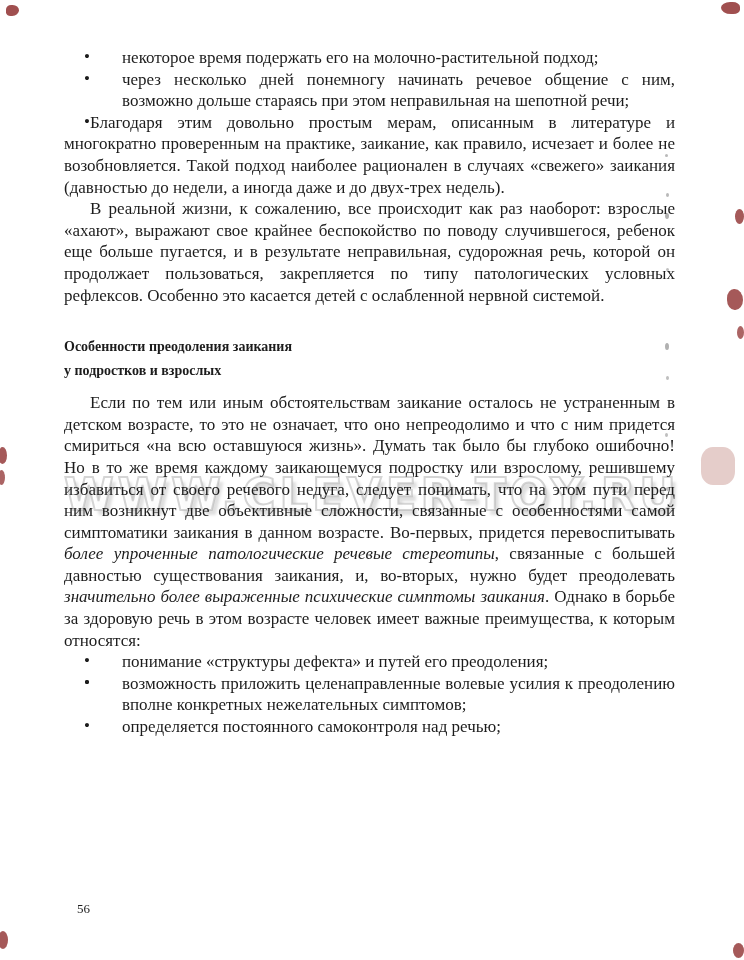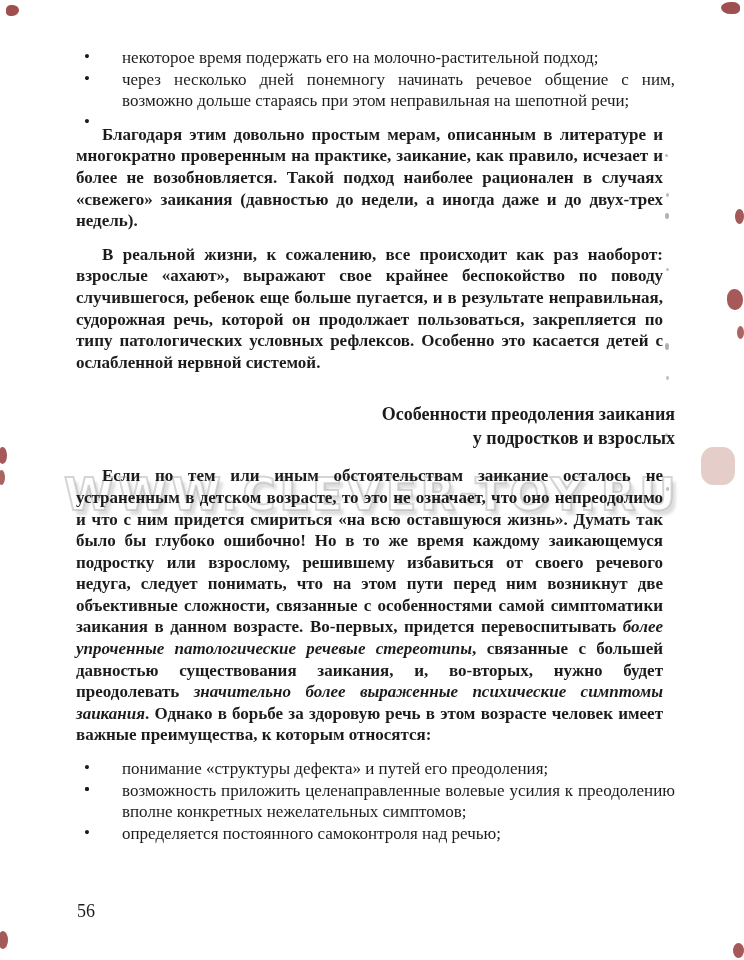--- a/index.html
+++ b/index.html
@@ -31,34 +31,34 @@
     position:absolute;
     left:64px; top:47px; width:611px;
     font-size:17px;
     line-height:21.6px;
     text-align:justify;
     z-index:1;
   }
   .bullets { list-style:none; margin:0; padding:0; }
   .li { position:relative; padding-left:58px; }
   .marker { position:absolute; left:20px; top:-1px; }
-  .para { margin:12px; text-indent:26px;font-weight:bold; }
+  .para { margin:0; text-indent:26px; }
   .heading {
-    margin:29px 0 15px 0;
-    text-align:right;
-    font-size:18px;
+    margin:29px 0 9px 0;
+    text-align:left;
+    font-size:14px;
     font-weight:bold;
     line-height:24px;
     text-indent:0;
   }
   .heading span { display:block; }
   .page-number {
     position:absolute;
     left:77px; top:901px;
-    font-size:18px;
+    font-size:13px;
     z-index:1;
   }
   .stain { position:absolute; z-index:2; }
   i { font-style:italic; }
 </style>
 </head>
 <body>
 
 <div class="page">
 

